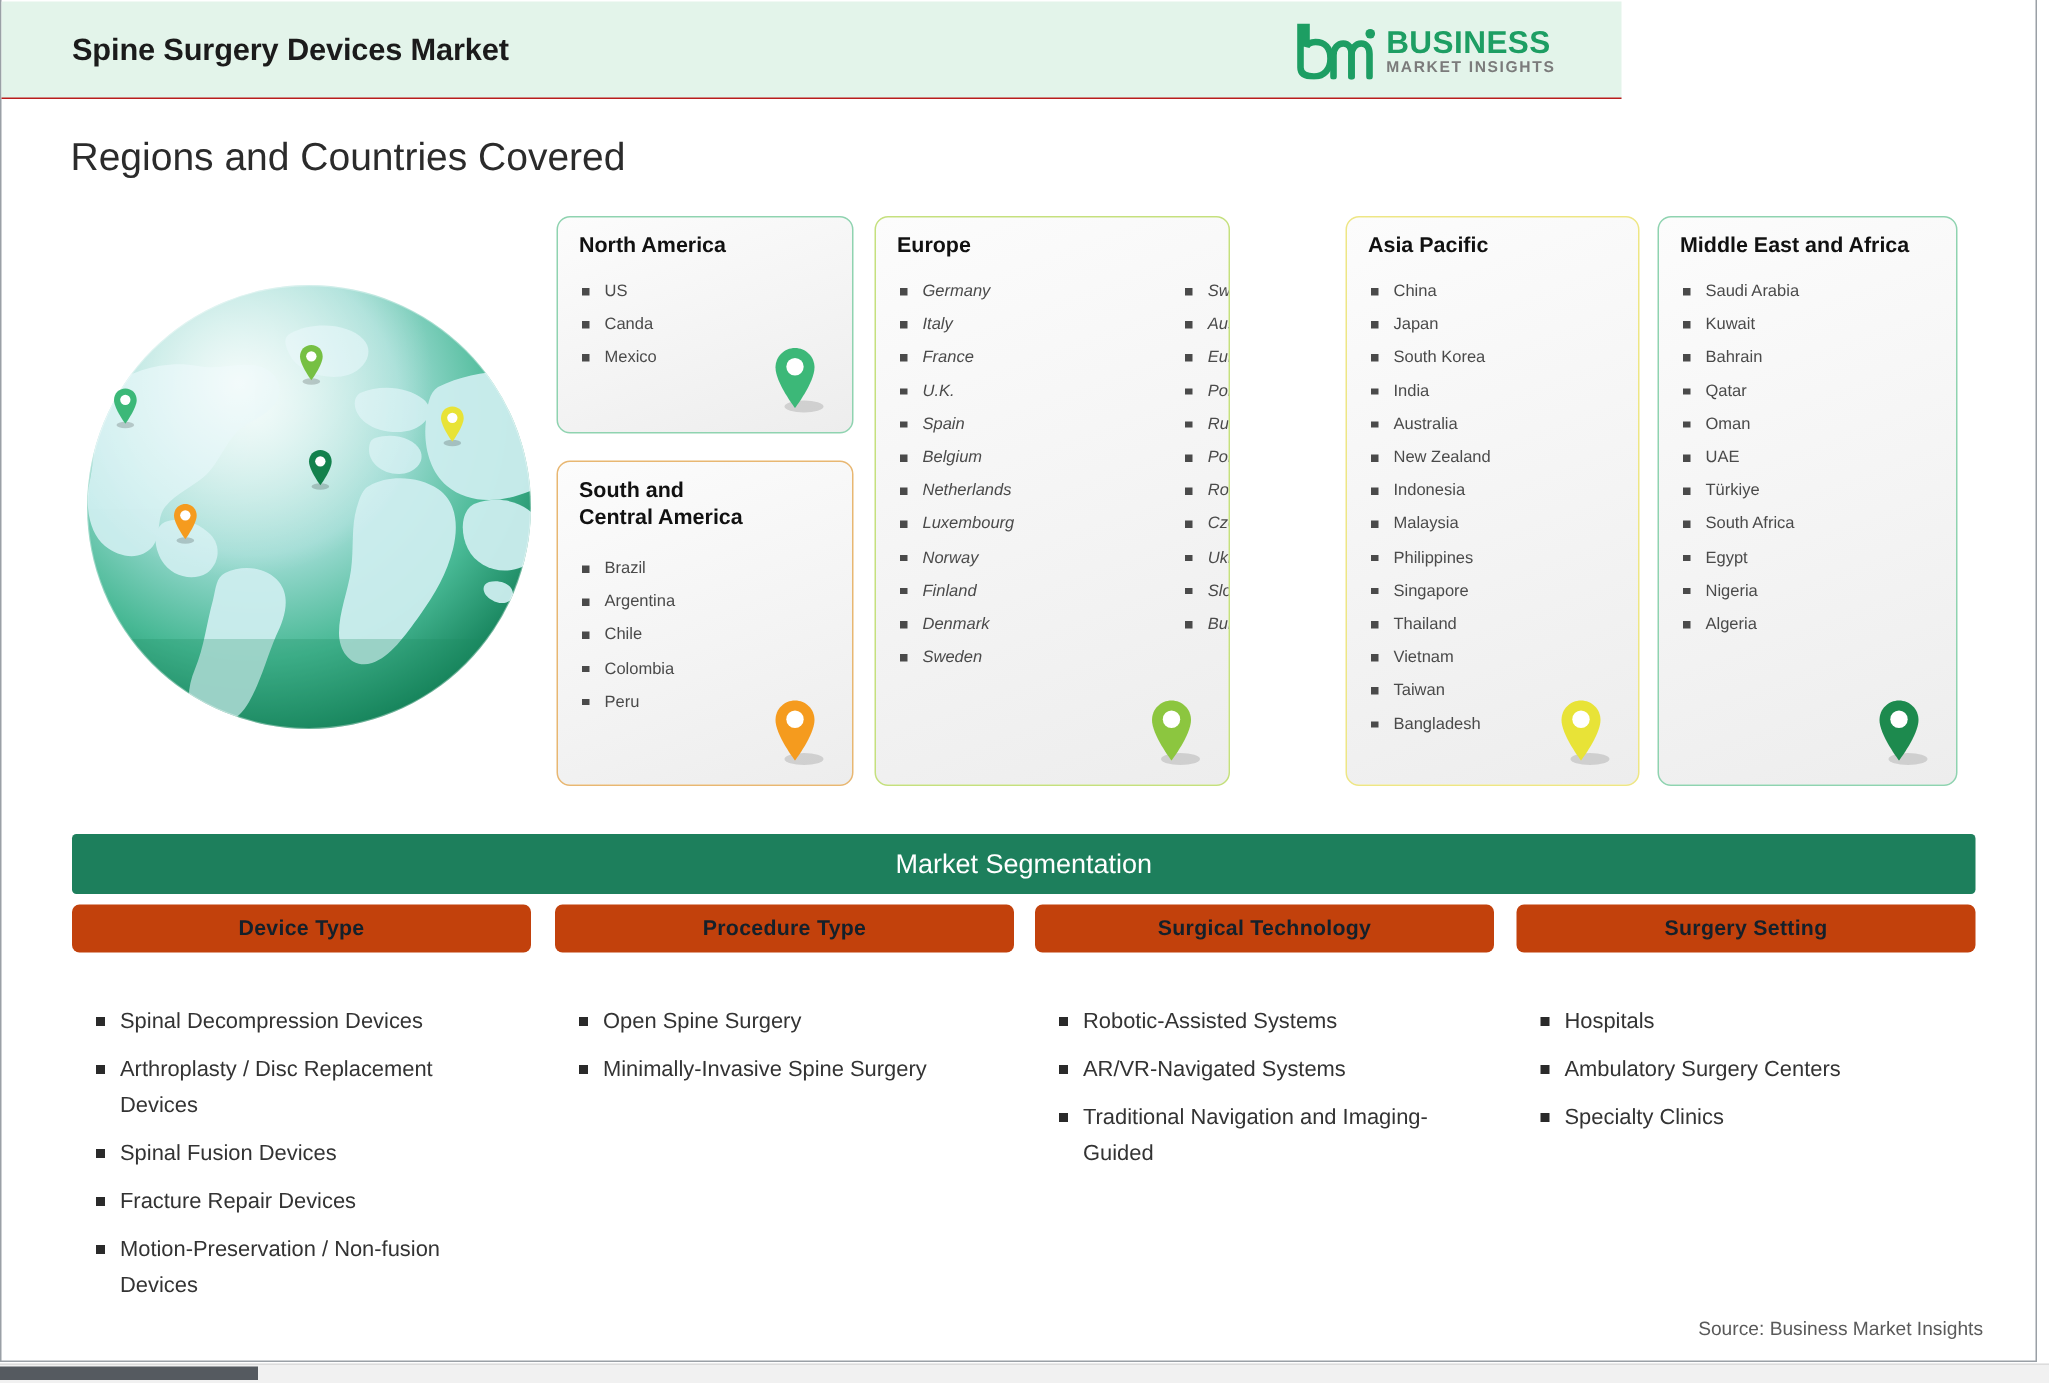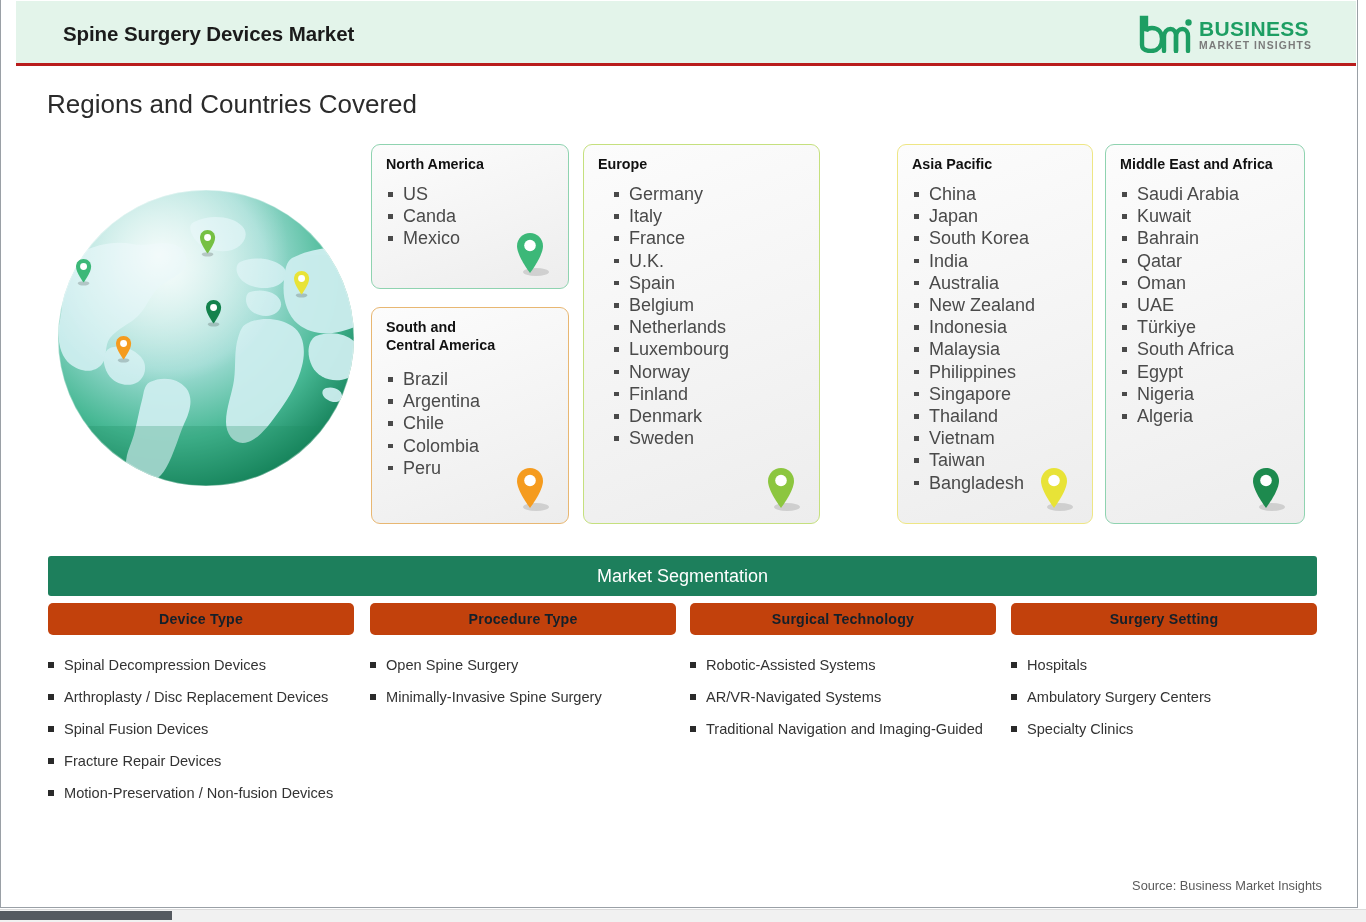--- a/index.html
+++ b/index.html
@@ -22,24 +22,24 @@
     left: 0; top: 0;
     width: 1358px;
     height: 908px;
     border: 1px solid #9aa0a6;
     border-top: none;
     background: #fff;
   }
   
   .header {
     position: absolute;
-    left: 16px; top: 1px;
-    width: 1340px; height: 65px;
+    left: 1px; top: 1px;
+    width: 1080px; height: 65px;
     background: #e3f4ea;
-    border-bottom: 3px solid #b91c1c;
+    border-bottom: 1px solid #b91c1c;
   }
   .header-title {
     position: absolute;
     left: 47px; top: 21px;
     font-size: 20.5px;
     font-weight: bold;
     color: #1b1b1b;
     letter-spacing: -0.1px;
   }
   
@@ -95,21 +95,21 @@
     font-weight: bold;
     color: #111;
     line-height: 1.25;
   }
   .card-list {
     position: absolute;
     margin: 0; padding: 0;
     list-style: none;
   }
   .card-list li {
-    font-size: 18px;
+    font-size: 11px;
     color: #4a4a4a;
     line-height: 22.2px;
     padding-left: 17px;
     position: relative;
     white-space: nowrap;
   }
   .card-list li::before {
     content: "";
     position: absolute;
     left: 2px; top: 9px;
@@ -121,21 +121,21 @@
   }
   
   #card-na   { left: 371px; top: 144px; width: 198px; height: 145px; border: 1px solid #8fd3b0; }
   #card-sca  { left: 371px; top: 307px; width: 198px; height: 217px; border: 1px solid #e8b772; }
   #card-eu   { left: 583px; top: 144px; width: 237px; height: 380px; border: 1px solid #c5e07e; }
   #card-ap   { left: 897px; top: 144px; width: 196px; height: 380px; border: 1px solid #eee685; }
   #card-mea  { left: 1105px; top: 144px; width: 200px; height: 380px; border: 1px solid #8fd3b0; }
 
   #card-na .card-list  { left: 14px; top: 38px; }
   #card-sca .card-list { left: 14px; top: 60px; }
-  #card-eu  .cols      { position: absolute; left: 28px; top: 38px; display: flex; gap: 112px; }
+  #card-eu  .cols      { position: absolute; left: 14px; top: 38px; display: flex; gap: 112px; font-style: italic; }
   #card-ap  .card-list { left: 14px; top: 38px; }
   #card-mea .card-list { left: 14px; top: 38px; }
 
   
   .seg-bar {
     position: absolute;
     left: 48px; top: 556px;
     width: 1269px; height: 40px;
     background: #1d7f5c;
     border-radius: 3px;
@@ -156,21 +156,21 @@
     color: #14202a;
     display: flex;
     align-items: center;
     justify-content: center;
     letter-spacing: 0.2px;
   }
   .seg-col {
     position: absolute;
     top: 653px;
   }
-  .seg-col ul { margin: 0; padding: 0; list-style: none; }
+  .seg-col ul { margin: 16px; padding: 0; list-style: none; }
   .seg-col li {
     font-size: 14.6px;
     color: #333;
     line-height: 24px;
     margin-bottom: 8px;
     padding-left: 16px;
     position: relative;
   }
   .seg-col li::before {
     content: "";

